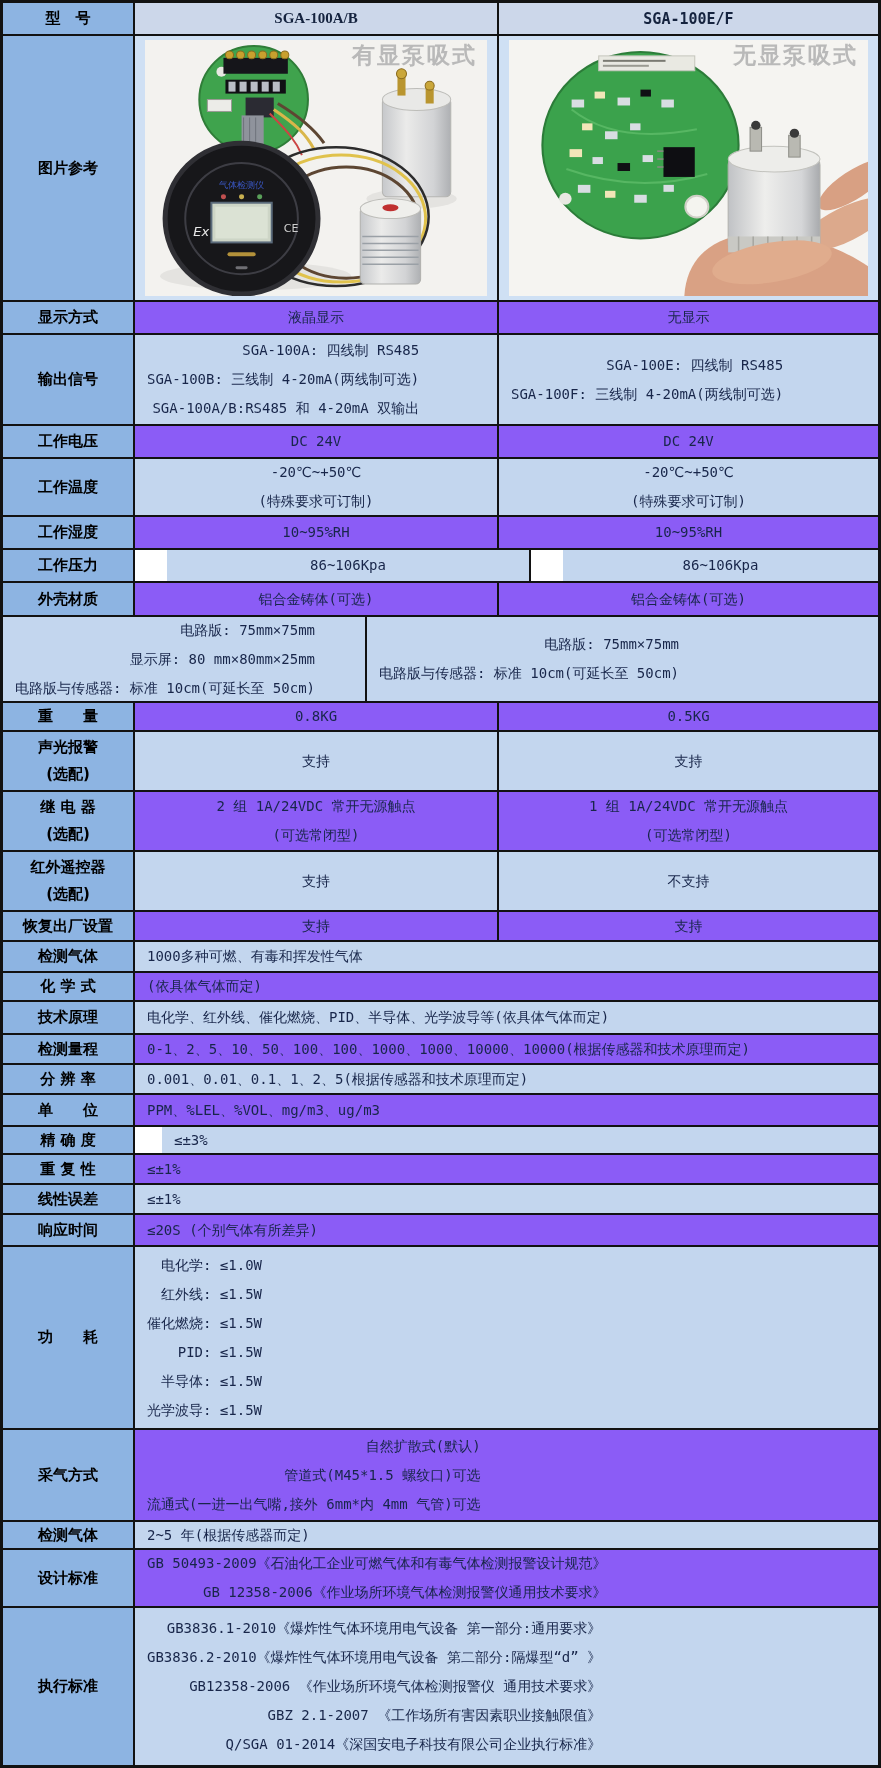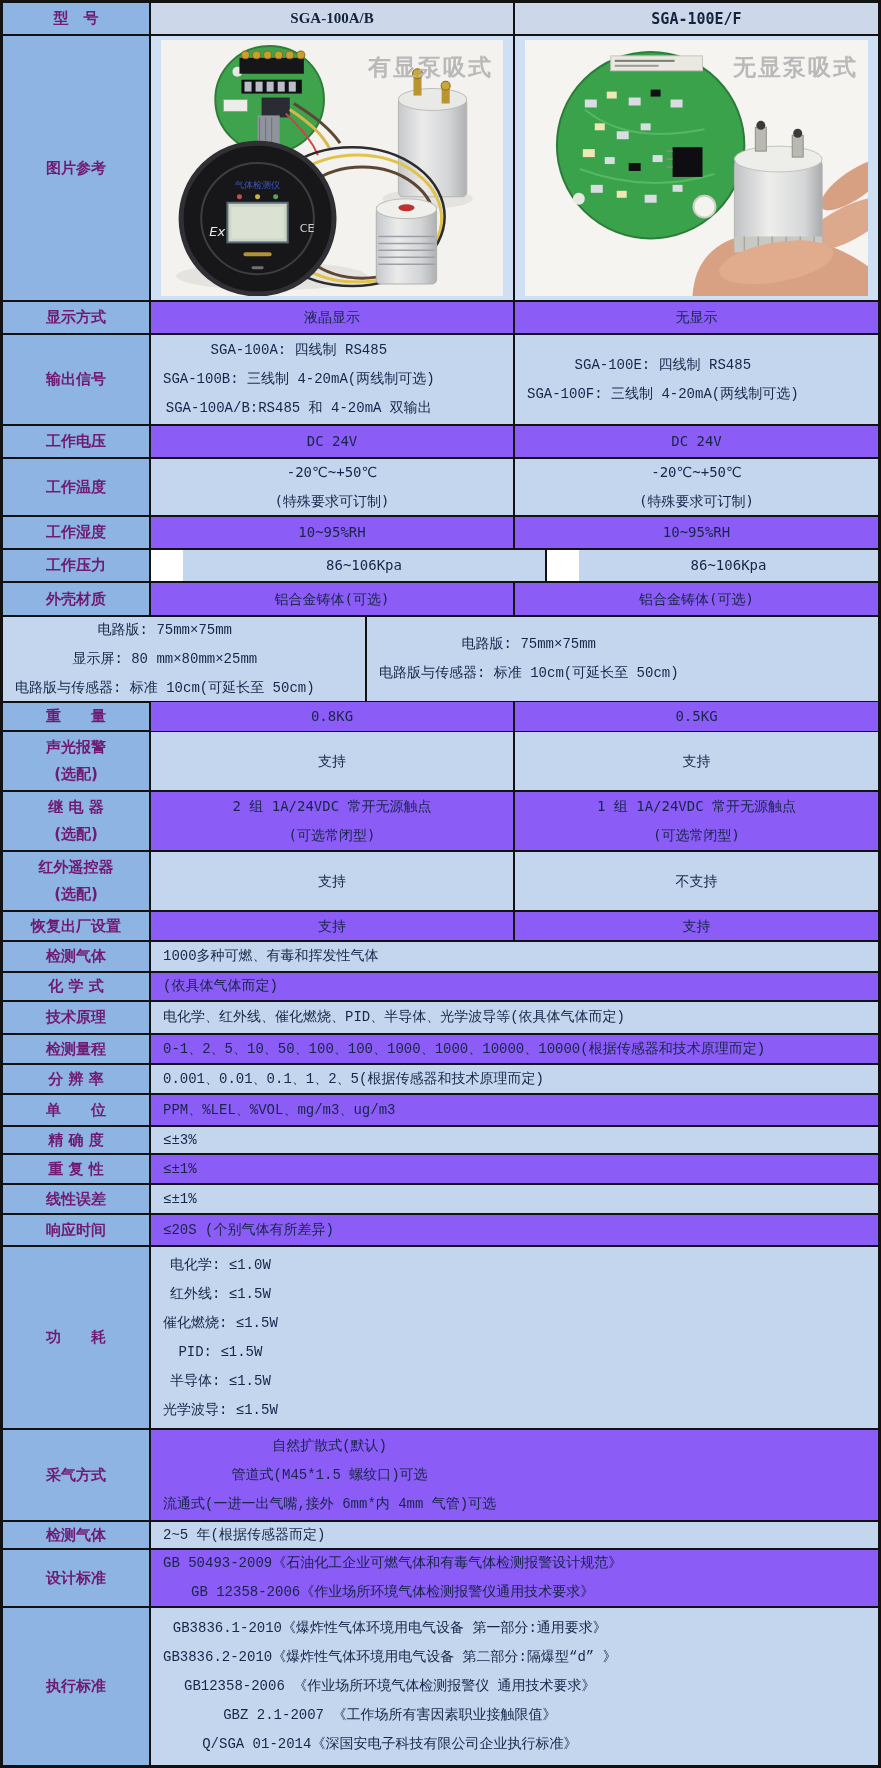--- a/index.html
+++ b/index.html
@@ -5,55 +5,55 @@
   html,body{margin:0;padding:0;background:#ffffff;}
   body{width:881px;height:1768px;font-family:"DejaVu Sans","Liberation Sans",sans-serif;color:#15233f;}
   #spec-table{
     width:881px;height:1768px;box-sizing:border-box;
     border:3px solid #121212;background:#ffffff;
     display:flex;flex-direction:column;overflow:hidden;
   }
   .row{display:flex;box-sizing:border-box;border-bottom:2px solid #121212;flex:none;}
   .row:last-child{border-bottom:none;}
   .lbl{
-    width:148px;flex:none;box-sizing:border-box;border-right:2px solid #121212;
+    width:132px;flex:none;box-sizing:border-box;border-right:2px solid #121212;
     background:#8db4e2;display:flex;align-items:center;justify-content:center;
     text-align:center;font-weight:bold;font-size:15px;line-height:27px;
-    white-space:pre-line;color:#701a75;
+    white-space:pre-line;color:#000000;
   }
   .cell{
     display:flex;align-items:center;box-sizing:border-box;
     font-family:"DejaVu Sans Mono","Liberation Mono","DejaVu Sans",monospace;
     font-size:14px;line-height:29px;white-space:pre-line;color:#18264a;
   }
   .ca{width:364px;flex:none;border-right:2px solid #121212;}
   .cb{flex:1;}
   .cspan{flex:1;}
   .c-center{justify-content:center;text-align:center;padding:0 6px;}
-  .c-left{padding-left:12px;padding-right:12px;text-align:center;font-family:Liberation Mono, monospace;}
+  .c-left{padding-left:12px;padding-right:12px;text-align:right;}
   .t0 .cell{background:#8b5cf6;}
   .t1 .cell{background:#c3d6ee;}
   
   .hdr{height:33px;}
   .hdr .model-cell{
     font-family:"DejaVu Sans Mono","Liberation Mono",monospace;
     font-weight:bold;font-size:15px;background:#ccd7ea;
     display:flex;align-items:center;justify-content:center;box-sizing:border-box;
   }
   .hdr .ma{width:364px;flex:none;border-right:2px solid #121212;font-family:Liberation Serif, serif;}
   .hdr .mb{flex:1;}
   
   .img-row{height:266px;}
   .photo-cell{box-sizing:border-box;background:#cfe0f4;display:flex;padding:4px 10px;}
   .photo-cell.pa{width:364px;flex:none;border-right:2px solid #121212;}
   .photo-cell.pb{flex:1;}
   .photo{position:relative;flex:1;background:#f3f2ef;overflow:hidden;}
   .photo svg{position:absolute;inset:0;width:100%;height:100%;}
   .watermark{
-    position:absolute;top:12px;right:10px;z-index:5;
+    position:absolute;top:0;right:10px;z-index:5;
     font-size:23px;letter-spacing:2px;color:#b9b9b9;font-weight:bold;
   }
 </style>
 </head>
 <body>
 
 <div id="spec-table">
 
   <div class="row hdr">
     <div class="lbl">型　号</div>
@@ -264,21 +264,21 @@
       <div class="cell ca c-center">铝合金铸体(可选)</div>
       <div class="cell cb c-center">铝合金铸体(可选)</div>
     </div>
     <div class="row t1" style="height: 86px;">
       <div class="cell ca c-left">电路版: 75mm×75mm
 显示屏: 80 mm×80mm×25mm
 电路版与传感器: 标准 10cm(可延长至 50cm)</div>
       <div class="cell cb c-left">电路版: 75mm×75mm
 电路版与传感器: 标准 10cm(可延长至 50cm)</div>
     </div>
-    <div class="row t0" style="height: 29px; align-items: center;">
+    <div class="row t0" style="height: 29px;">
       <div class="lbl">重　　量</div>
       <div class="cell ca c-center">0.8KG</div>
       <div class="cell cb c-center">0.5KG</div>
     </div>
     <div class="row t1" style="height: 60px;">
       <div class="lbl">声光报警
 (选配)</div>
       <div class="cell ca c-center">支持</div>
       <div class="cell cb c-center">支持</div>
     </div>
@@ -318,21 +318,21 @@
       <div class="cell cspan c-left">0-1、2、5、10、50、100、100、1000、1000、10000、10000(根据传感器和技术原理而定)</div>
     </div>
     <div class="row t1" style="height: 30px;">
       <div class="lbl">分 辨 率</div>
       <div class="cell cspan c-left">0.001、0.01、0.1、1、2、5(根据传感器和技术原理而定)</div>
     </div>
     <div class="row t0" style="height: 32px;">
       <div class="lbl">单　　位</div>
       <div class="cell cspan c-left">PPM、%LEL、%VOL、mg/m3、ug/m3</div>
     </div>
-    <div class="row t1" style="height: 28px;">
+    <div class="row t1" style="height: 28px; gap: 27px;">
       <div class="lbl">精 确 度</div>
       <div class="cell cspan c-left">≤±3%</div>
     </div>
     <div class="row t0" style="height: 30px;">
       <div class="lbl">重 复 性</div>
       <div class="cell cspan c-left">≤±1%</div>
     </div>
     <div class="row t1" style="height: 30px;">
       <div class="lbl">线性误差</div>
       <div class="cell cspan c-left">≤±1%</div>

